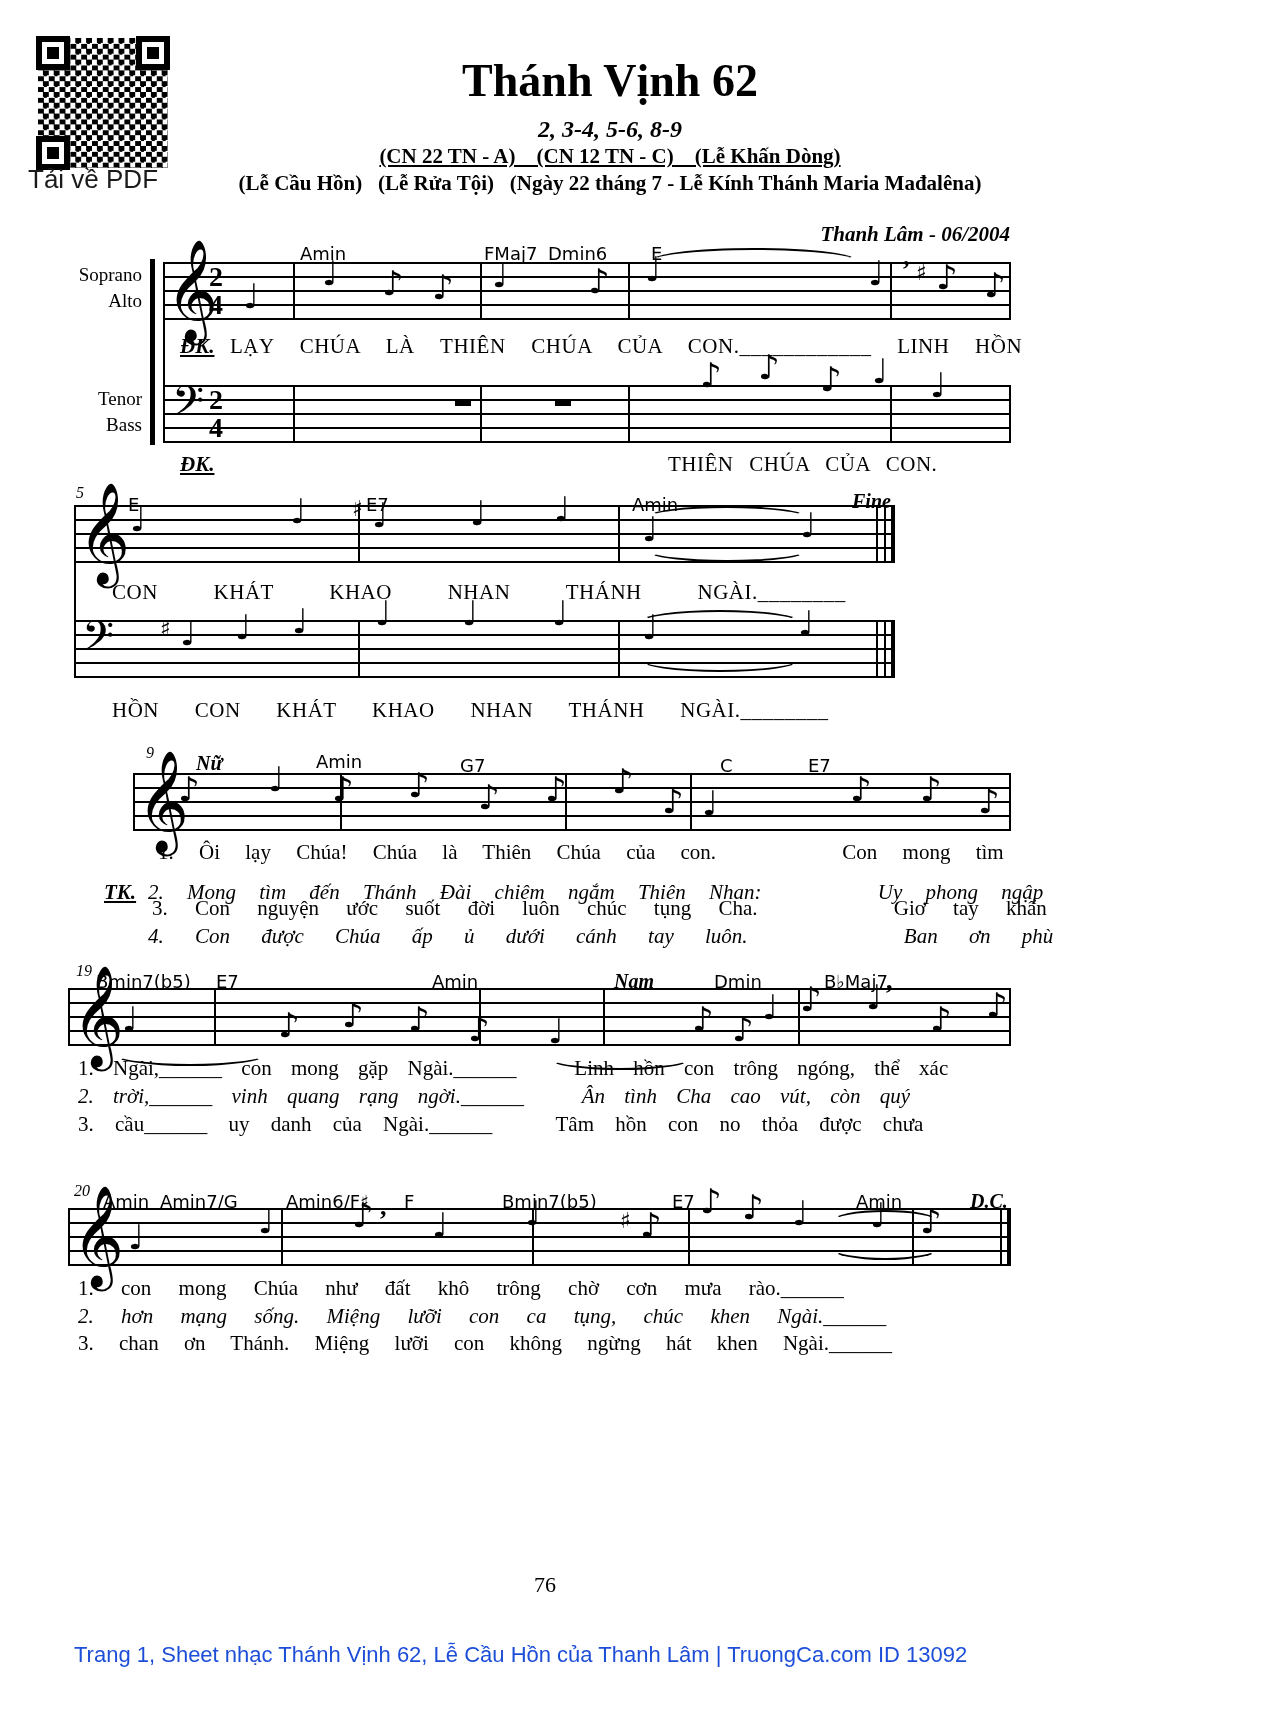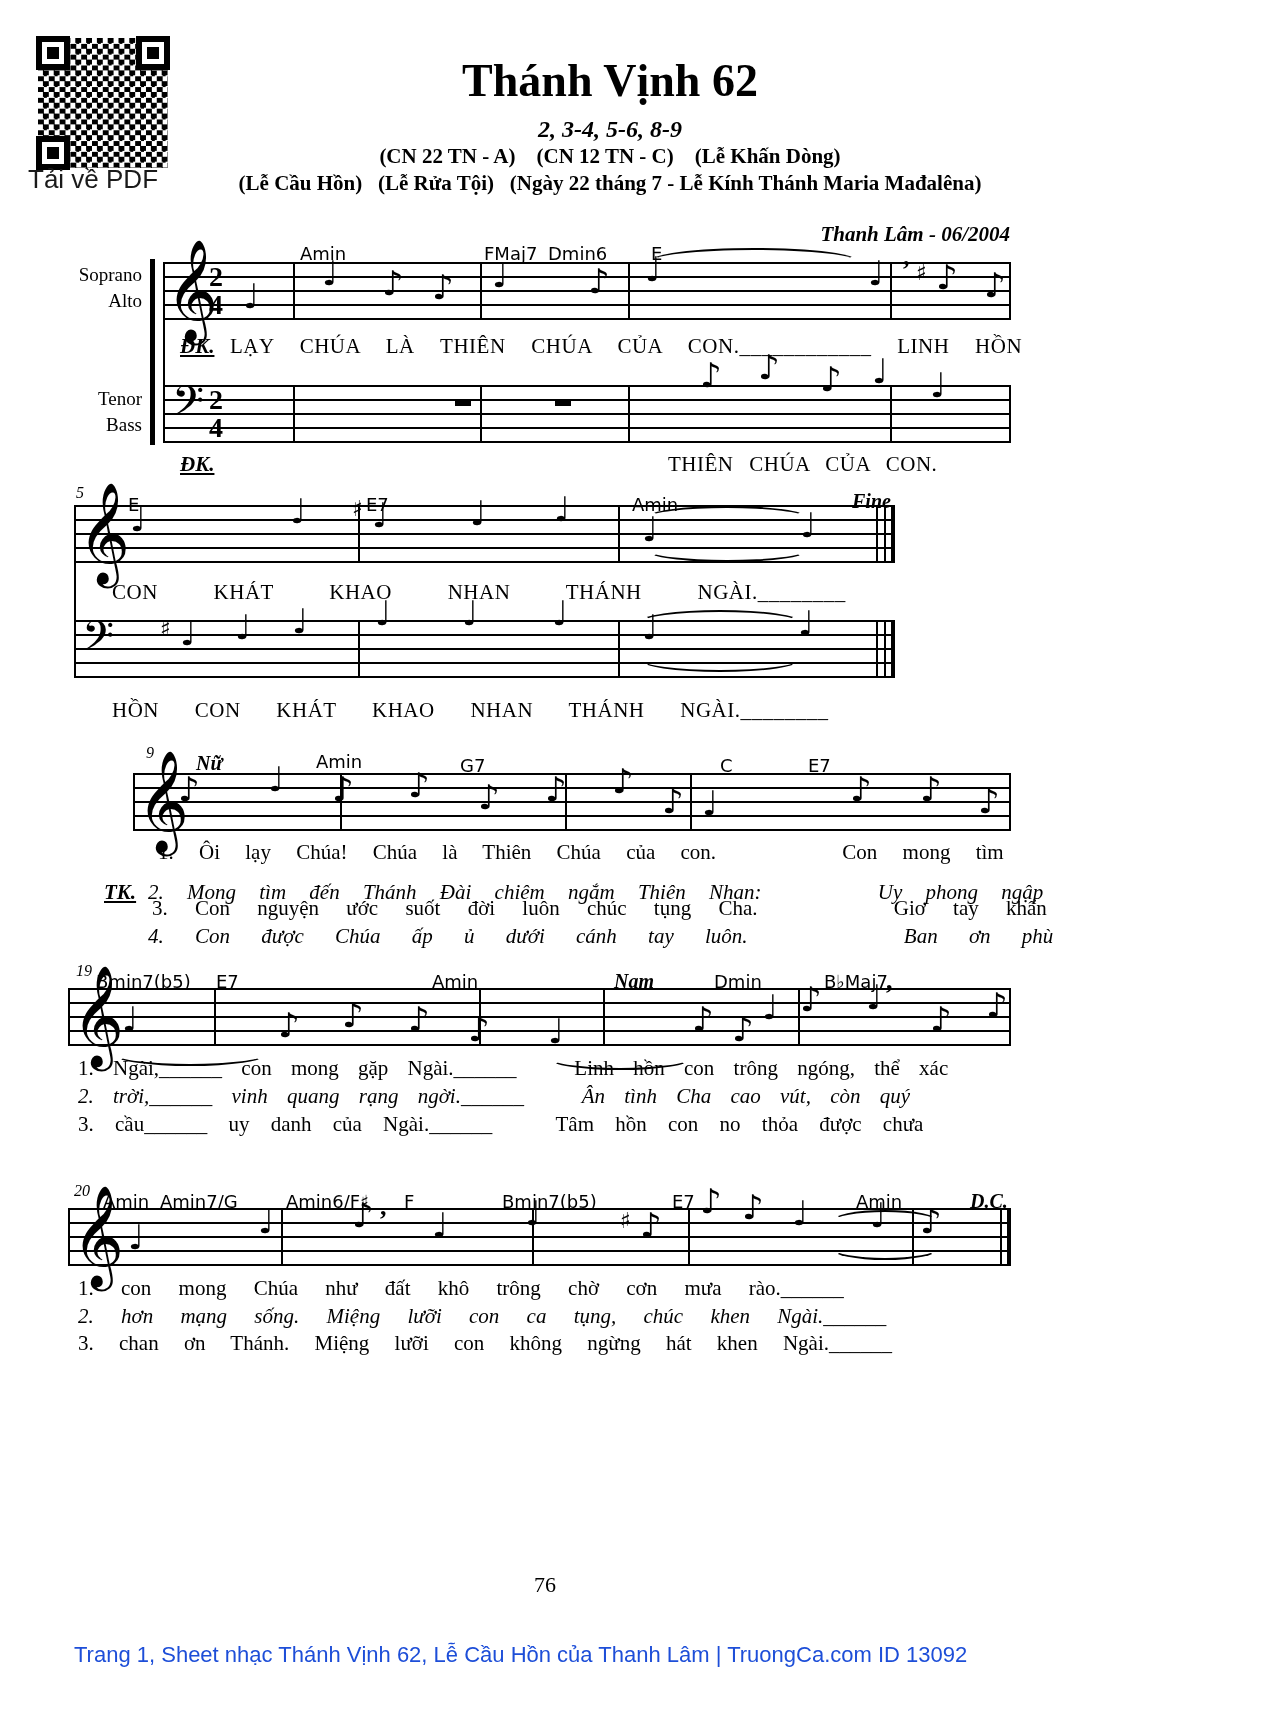--- a/index.html
+++ b/index.html
@@ -9,21 +9,21 @@
   .qr{position:absolute;left:38px;top:38px;width:130px;height:130px;
       background:repeating-conic-gradient(#000 0% 25%, #fff 0% 50%) 0 0/10.8px 10.8px;outline:4px solid #fff;}
   .finder{position:absolute;width:34px;height:34px;border:6px solid #000;background:#fff;box-sizing:border-box;}
   .finder::after{content:"";position:absolute;left:5px;top:5px;width:12px;height:12px;background:#000;}
   .f-tl{left:-2px;top:-2px;} .f-tr{right:-2px;top:-2px;} .f-bl{left:-2px;bottom:-2px;}
   .qr-label{position:absolute;left:28px;top:164px;font-family:"Liberation Sans",sans-serif;
             font-size:26px;color:#1a1a1a;}
   .hdr{position:absolute;left:0;top:0;width:1220px;text-align:center;}
   .title{position:absolute;top:54px;width:100%;font-size:46px;font-weight:bold;}
   .subtitle{position:absolute;top:116px;width:100%;font-size:24px;font-weight:bold;font-style:italic;}
-  .occ1{position:absolute;top:144px;width:100%;font-size:21px;font-weight:bold;white-space:pre;}
+  .occ1{position:absolute;top:144px;width:100%;font-size:21px;font-weight:bold;white-space:pre;text-decoration:underline;}
   .occ2{position:absolute;top:171px;width:100%;font-size:21px;font-weight:bold;white-space:pre;}
   .composer{position:absolute;top:222px;right:265px;font-size:21px;font-weight:bold;font-style:italic;}
   
   .staff{position:absolute;height:58px;
          background:repeating-linear-gradient(#000 0 1.6px, transparent 1.6px 14.1px);}
   .clef{position:absolute;font-family:"DejaVu Sans",sans-serif;line-height:1;color:#000;}
   .tsig{position:absolute;font-size:28px;font-weight:bold;line-height:1;width:24px;text-align:center;}
   .chord{position:absolute;font-family:"DejaVu Sans","Liberation Sans",sans-serif;font-size:18px;white-space:pre;margin-top:7px;}
   .mnum{position:absolute;font-size:16px;font-style:italic;}
   .vlabel{position:absolute;width:84px;text-align:right;font-size:19px;}

